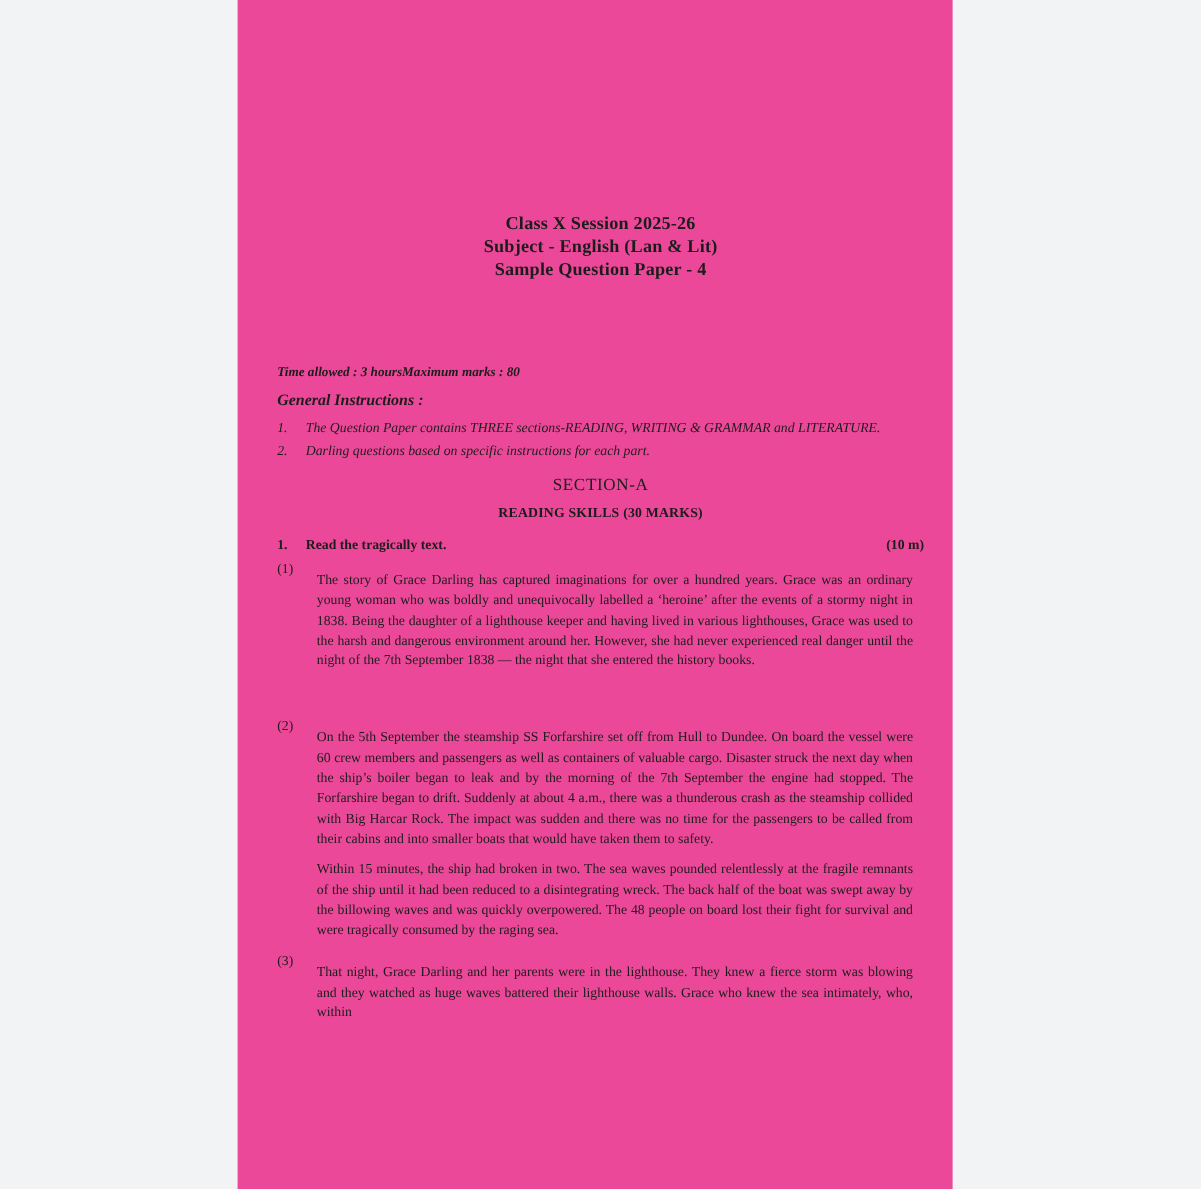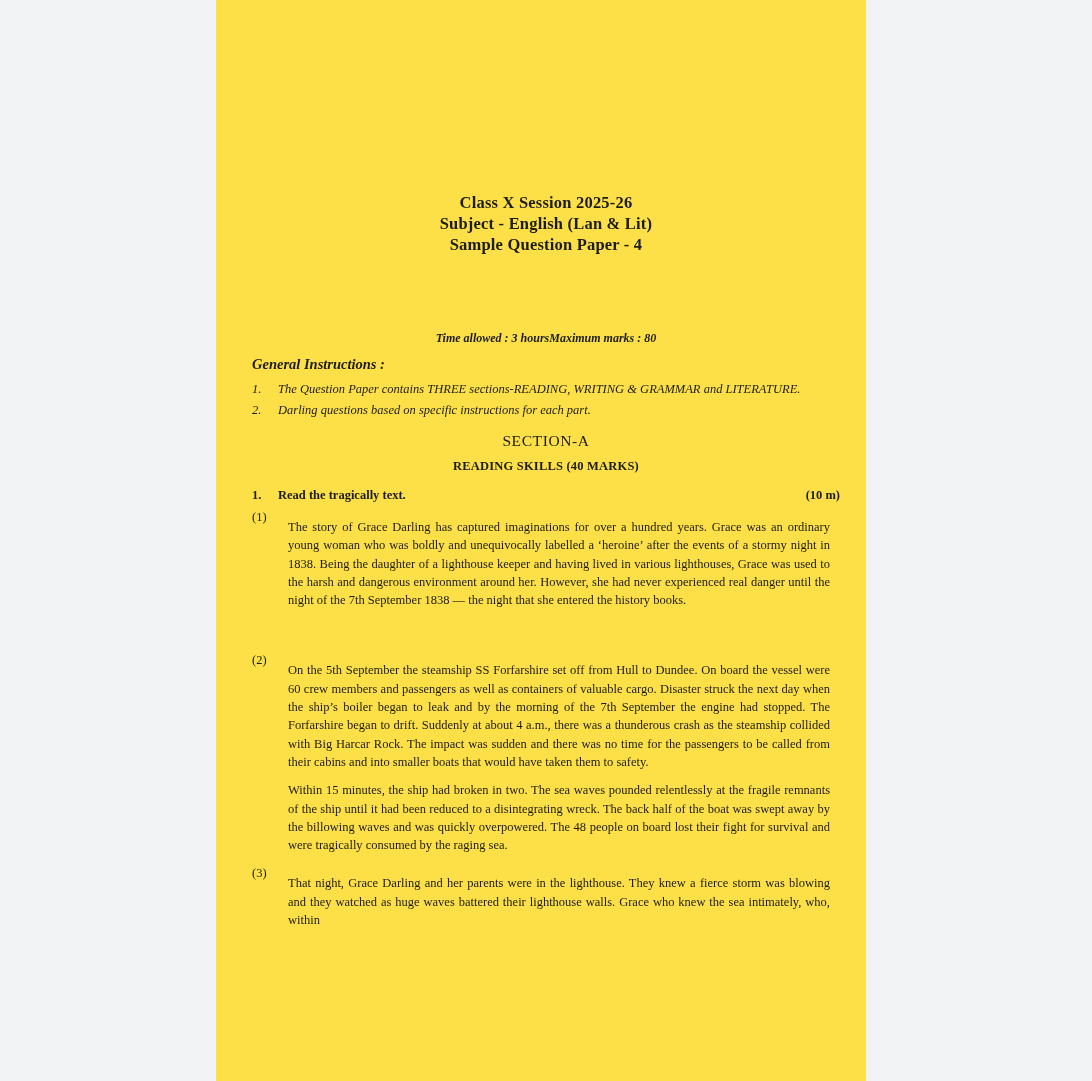--- a/index.html
+++ b/index.html
@@ -16,37 +16,37 @@
     width: 1092px;
     height: 1081px;
     background: #f2f3f5;
   }
   .page {
     position: absolute;
     left: 216px;
     top: 0;
     width: 650px;
     height: 1081px;
-    background: #fde047;
+    background: #ec4899;
     color: #1c1c1c;
     box-sizing: border-box;
     padding: 0 26px 0 36px;
   }
   .doc-title {
     margin-top: 192px;
     text-align: center;
     font-weight: bold;
     font-size: 16.5px;
     line-height: 21px;
     letter-spacing: 0.2px;
   }
   .meta-row {
     margin-top: 76px;
     display: flex;
-    justify-content: center;
+    justify-content: flex-start;
     font-size: 12px;
     font-weight: bold;
     font-style: italic;
   }
   .gi-heading {
     margin-top: 10px;
     font-size: 14.5px;
     font-weight: bold;
     font-style: italic;
   }
@@ -118,21 +118,21 @@
         <span class="gi-num">1.</span>
         <span class="gi-text">The Question Paper contains THREE sections-READING, WRITING &amp; GRAMMAR and LITERATURE.</span>
       </div>
       <div class="gi-item">
         <span class="gi-num">2.</span>
         <span class="gi-text">Darling questions based on specific instructions for each part.</span>
       </div>
     </div>
 
     <div class="section-title">SECTION-A</div>
-    <div class="section-subtitle">READING SKILLS (40 MARKS)</div>
+    <div class="section-subtitle">READING SKILLS (30 MARKS)</div>
 
     <div class="question-row">
       <span class="q-num">1.</span>
       <span class="q-text">Read the tragically text.</span>
       <span class="q-marks">(10 m)</span>
     </div>
 
     <div class="passage">
 
       <div class="para">

